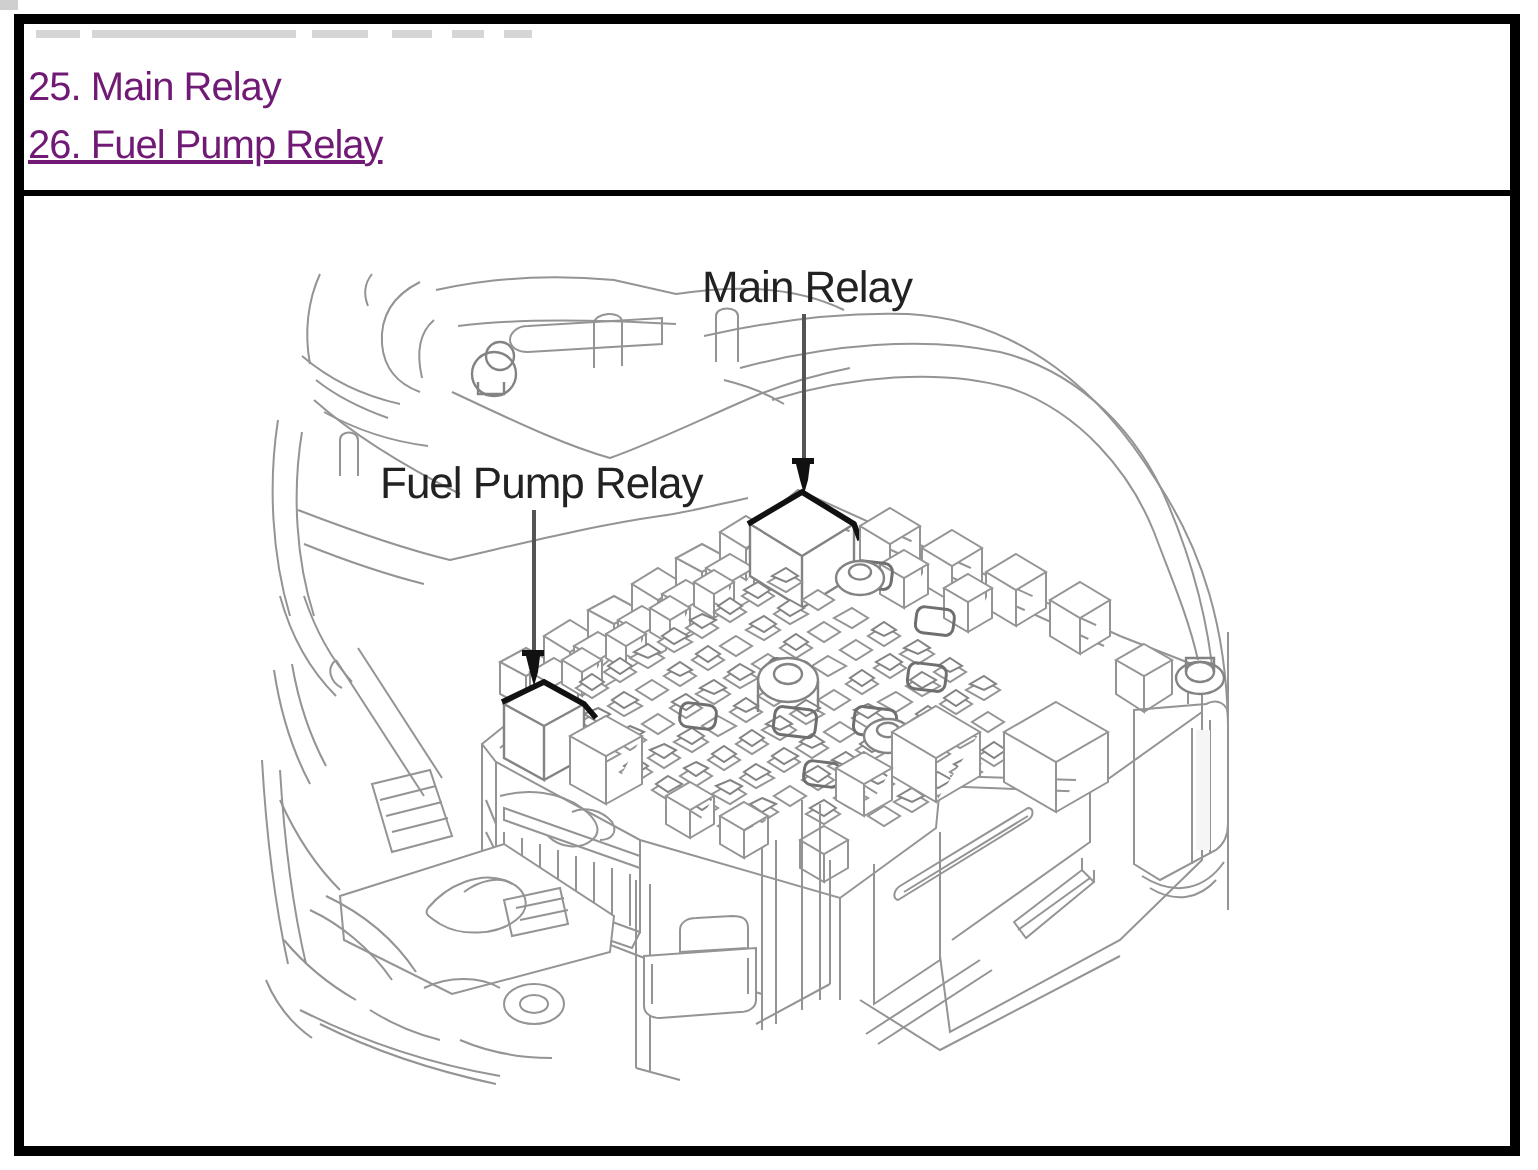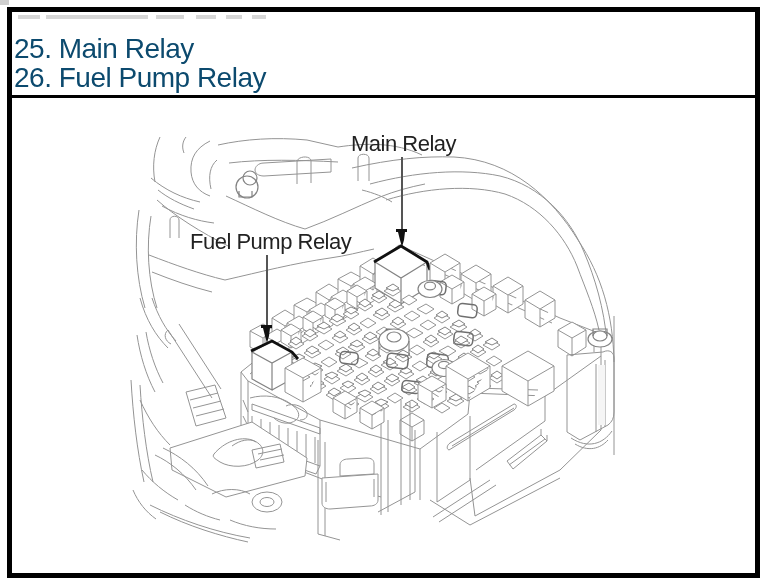--- a/index.html
+++ b/index.html
@@ -1,38 +1,38 @@
 <!DOCTYPE html>
 <html><head>
 <meta charset="utf-8">
 <style>
   html,body{margin:0;padding:0;width:769px;height:585px;background:#fff;overflow:hidden;}
   body{font-family:"Liberation Sans", sans-serif;position:relative;}
   .frame{position:absolute;left:7px;top:7px;width:743px;height:561px;border:5px solid #000;}
-  .hdr{position:absolute;left:14px;font-size:28px;letter-spacing:-0.5px;color:#0c4a6e;text-align:center;}
+  .hdr{position:absolute;left:14px;font-size:20px;letter-spacing:-0.5px;color:#701a75;text-align:center;}
   .rule{position:absolute;left:12px;top:95px;width:744px;height:3px;background:#000;}
   .ghost{position:absolute;top:15px;height:4px;background:#d6d6d6;}
 </style>
 </head>
 <body>
 
 <div class="frame"></div>
 
 <div style="position:absolute;left:0;top:0;width:9px;height:5px;background:#cfcfcf;"></div>
 
 <div class="ghost" style="left:18px;width:22px;"></div>
 <div class="ghost" style="left:46px;width:102px;"></div>
 <div class="ghost" style="left:156px;width:28px;"></div>
 <div class="ghost" style="left:196px;width:20px;"></div>
 <div class="ghost" style="left:226px;width:16px;"></div>
 <div class="ghost" style="left:252px;width:14px;"></div>
 
 <div class="hdr" style="top:33px;">25. Main Relay</div>
 
-<div class="hdr" style="top:62px;">26. Fuel Pump Relay</div>
+<div class="hdr" style="top:62px;text-decoration:underline;">26. Fuel Pump Relay</div>
 
 <div class="rule"></div>
 
 <svg width="769" height="585" viewBox="0 0 769 585" style="position:absolute;left:0;top:0;filter:blur(0.35px);">
 
 <g fill="none" stroke="#949494" stroke-width="1">
 <path d="M186,137 C182,142 182,148 184,153"></path>
 <path d="M210,141 C196,148 190,158 191,172 C192,184 199,192 210,196"></path>
 <path d="M217,160 C210,166 208,176 211,189"></path>
 <path d="M160,137 C154,150 152,166 155,182"></path>

